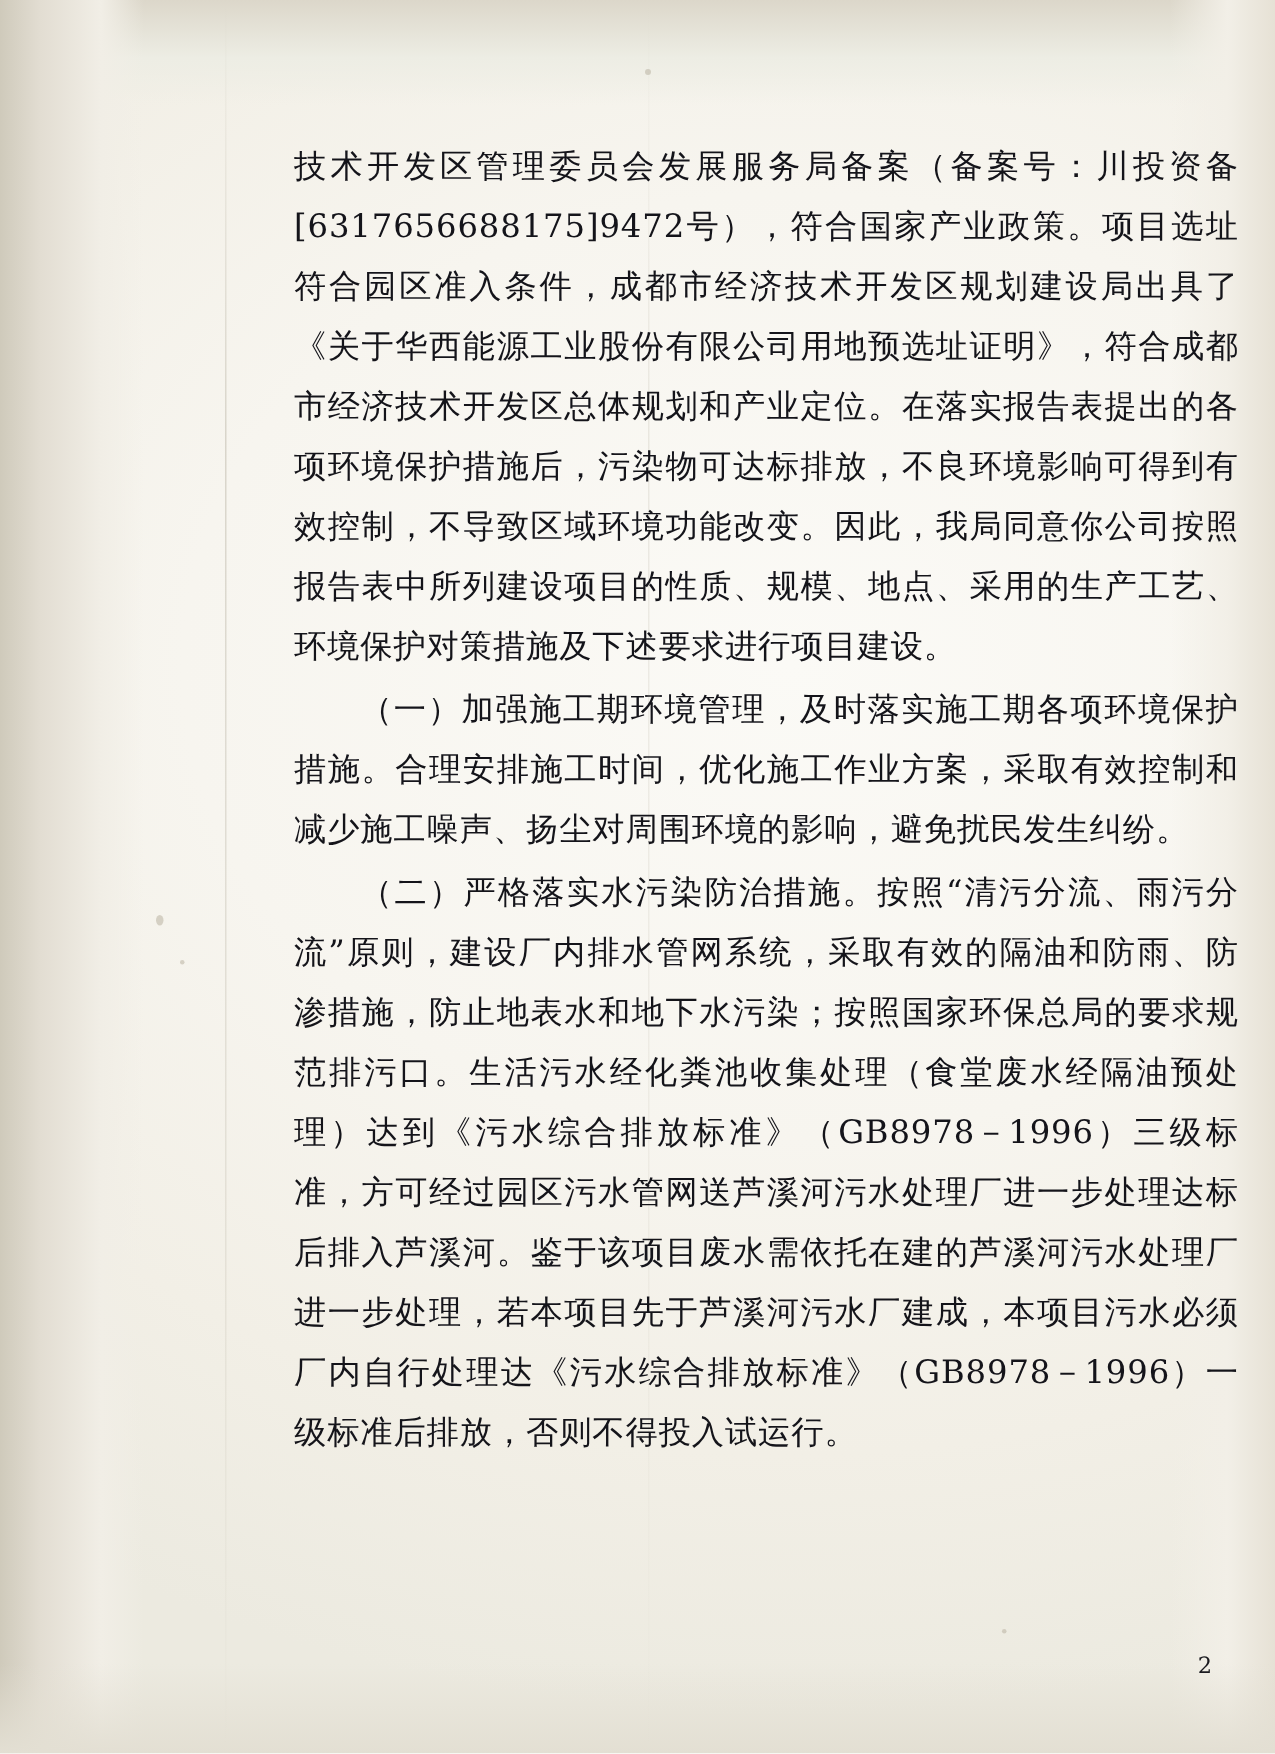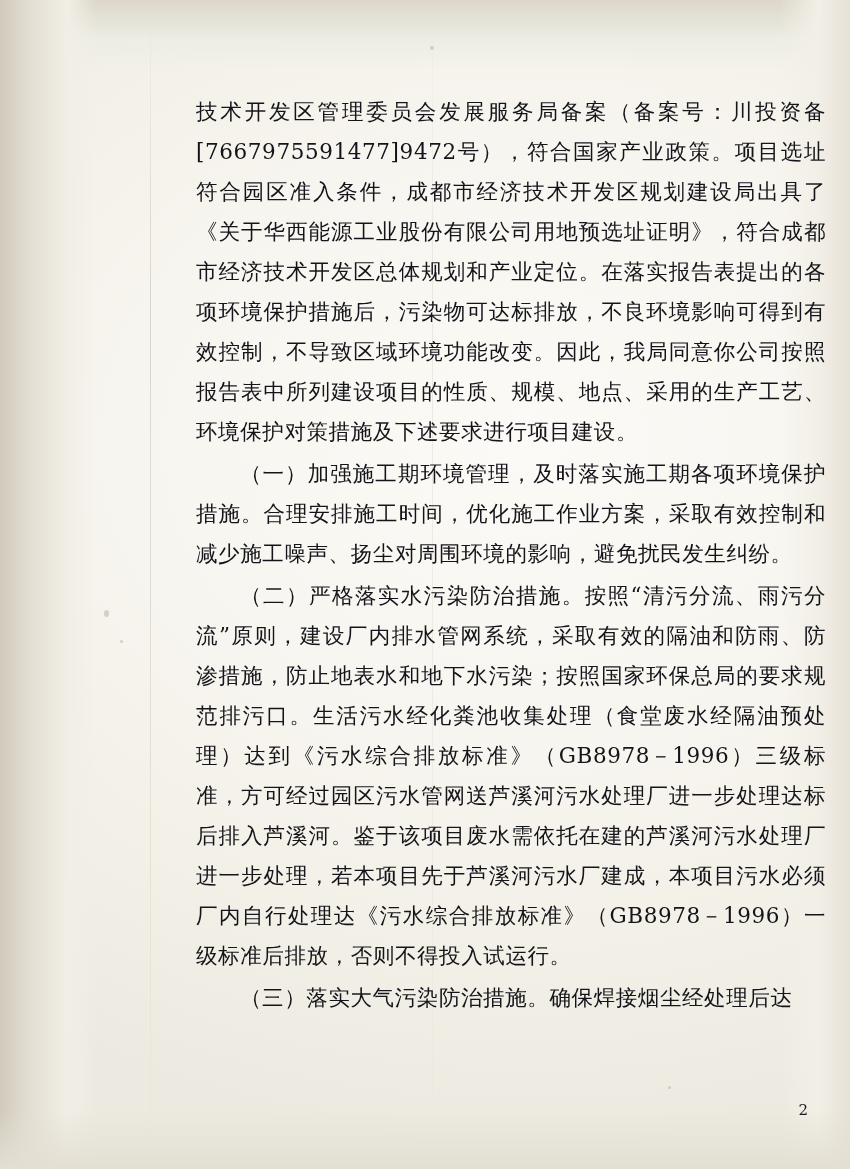--- a/index.html
+++ b/index.html
@@ -102,20 +102,19 @@
 
   <div class="fold" style="left:150px;"></div>
   <div class="fold" style="left:432px; opacity:.5;"></div>
 
   <div class="speck" style="left:104px; top:610px; width:5px; height:7px;"></div>
   <div class="speck" style="left:120px; top:640px; width:3px; height:3px;"></div>
   <div class="speck" style="left:430px; top:46px; width:4px; height:4px;"></div>
   <div class="speck" style="left:668px; top:1086px; width:3px; height:3px;"></div>
 
   <div class="content">
-    <p>技术开发区管理委员会发展服务局备案（备案号：川投资备[7667975591477]9472号），符合国家产业政策。项目选址符合园区准入条件，成都市经济技术开发区规划建设局出具了《关于华西能源工业股份有限公司用地预选址证明》，符合成都市经济技术开发区总体规划和产业定位。在落实报告表提出的各项环境保护措施后，污染物可达标排放，不良环境影响可得到有效控制，不导致区域环境功能改变。因此，我局同意你公司按照报告表中所列建设项目的性质、规模、地点、采用的生产工艺、环境保护对策措施及下述要求进行项目建设。</p>
+    <p>技术开发区管理委员会发展服务局备案（备案号：川投资备[6317656688175]9472号），符合国家产业政策。项目选址符合园区准入条件，成都市经济技术开发区规划建设局出具了《关于华西能源工业股份有限公司用地预选址证明》，符合成都市经济技术开发区总体规划和产业定位。在落实报告表提出的各项环境保护措施后，污染物可达标排放，不良环境影响可得到有效控制，不导致区域环境功能改变。因此，我局同意你公司按照报告表中所列建设项目的性质、规模、地点、采用的生产工艺、环境保护对策措施及下述要求进行项目建设。</p>
     <p class="indent">（一）加强施工期环境管理，及时落实施工期各项环境保护措施。合理安排施工时间，优化施工作业方案，采取有效控制和减少施工噪声、扬尘对周围环境的影响，避免扰民发生纠纷。</p>
     <p class="indent">（二）严格落实水污染防治措施。按照“清污分流、雨污分流”原则，建设厂内排水管网系统，采取有效的隔油和防雨、防渗措施，防止地表水和地下水污染；按照国家环保总局的要求规范排污口。生活污水经化粪池收集处理（食堂废水经隔油预处理）达到《污水综合排放标准》（GB8978－1996）三级标准，方可经过园区污水管网送芦溪河污水处理厂进一步处理达标后排入芦溪河。鉴于该项目废水需依托在建的芦溪河污水处理厂进一步处理，若本项目先于芦溪河污水厂建成，本项目污水必须厂内自行处理达《污水综合排放标准》（GB8978－1996）一级标准后排放，否则不得投入试运行。</p>
-    <p class="indent">（三）落实大气污染防治措施。确保焊接烟尘经处理后达</p>
   </div>
 
   <div class="pagenum">2</div>
 </div>
 
 </body></html>

